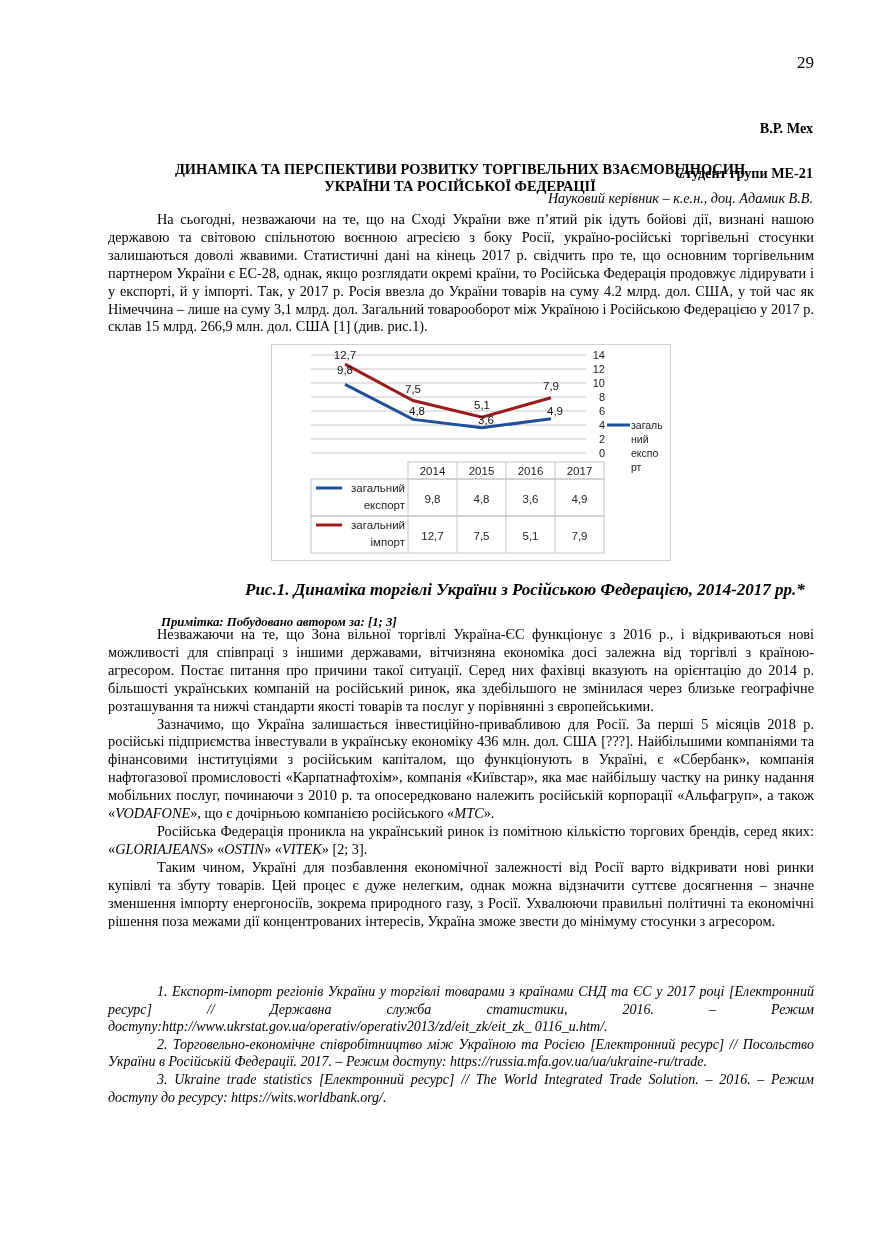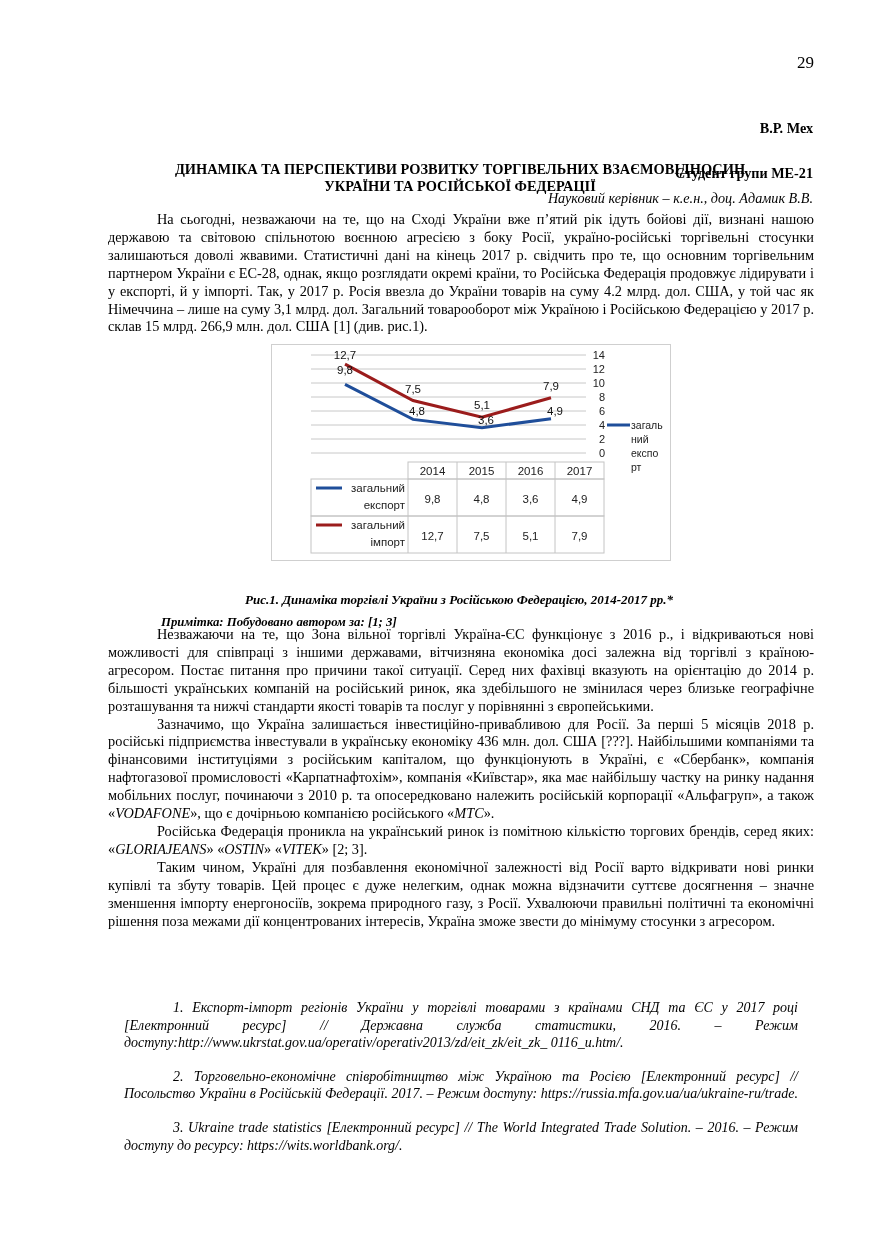--- a/index.html
+++ b/index.html
@@ -14,25 +14,25 @@
   .body-text { position: absolute; left: 108px; width: 706px; font-size: 14.3px; line-height: 17.9px;
                text-align: justify; }
   .body-text p { margin: 0; text-indent: 49px; }
   #para-intro { top: 211px; }
   #paras-main { top: 626px; }
   .it { font-style: italic; }
   .chart-frame { position: absolute; left: 271px; top: 344px; width: 400px; height: 217px;
                  border: 1px solid #cfcfcf; background: #fff; box-sizing: border-box; }
   .chart-svg { position: absolute; left: 0; top: 0; }
   .chart-svg text { font-family: "Liberation Sans", "DejaVu Sans", sans-serif; }
-  .caption { position: absolute; top: 580px; left: 245px; font-style: italic; font-weight: bold; font-size: 13px; margin-top: 12px; }
+  .caption { position: absolute; top: 580px; left: 245px; font-style: italic; font-weight: bold; font-size: 17px; }
   .note { position: absolute; top: 615px; left: 161px; font-style: italic; font-weight: bold; font-size: 12.8px; }
   .refs { position: absolute; top: 983px; left: 108px; width: 706px; font-size: 14px; line-height: 17.6px;
           font-style: italic; text-align: justify; }
-  .refs p { margin: 16px; text-indent: 49px; }
+  .refs p { margin: 0; text-indent: 49px; }
   .refs .url { font-style: italic; }
 </style>
 </head>
 <body>
 
 <div class="page-number">29</div>
 
 <div class="author-block">
   <div class="b">В.Р. Мех</div>
   <div class="b">Студент групи МЕ-21</div>

